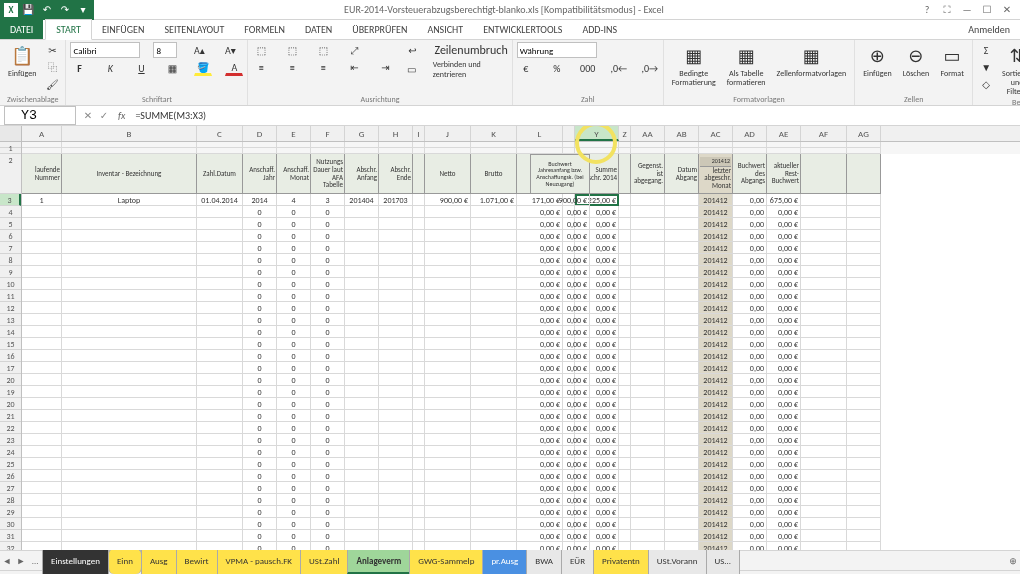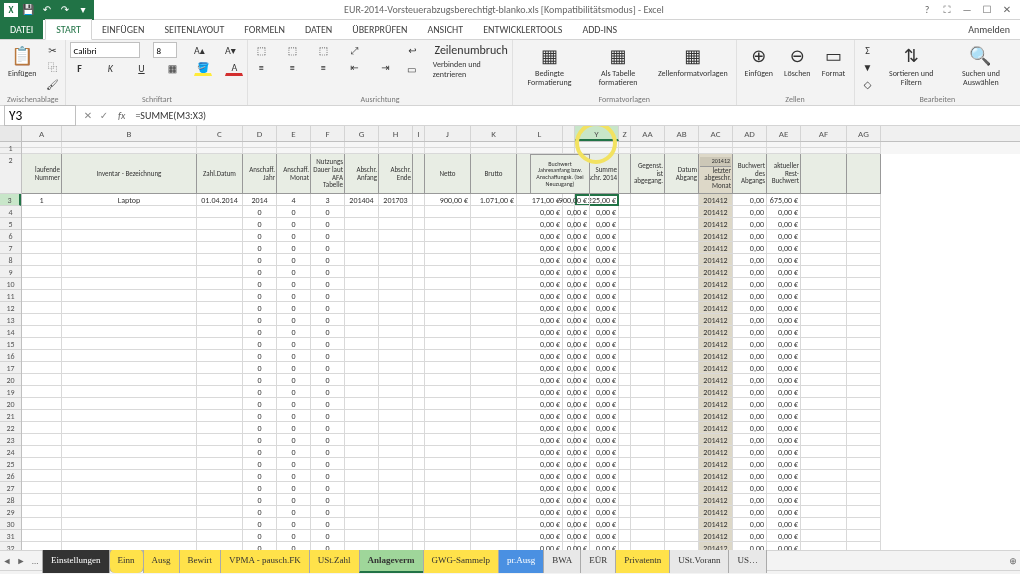--- a/index.html
+++ b/index.html
@@ -29,21 +29,21 @@
 .ribbon .bigbtn { display: flex; flex-direction: column; align-items: center; justify-content: center; padding: 2px 4px; gap: 1px; }
 .ribbon .bigbtn .ico { width: 24px; height: 24px; display: flex; align-items: center; justify-content: center; font-size: 18px; }
 .ribbon .bigbtn .lbl { font-size: 8px; text-align: center; line-height: 1.1; }
 .ribbon .col { display: flex; flex-direction: column; gap: 1px; }
 .ribbon .smallbtn { width: 18px; height: 16px; display: flex; align-items: center; justify-content: center; font-size: 10px; border: 1px solid transparent; }
 .ribbon select, .ribbon .combo { height: 16px; font-size: 9px; border: 1px solid #c0c0c0; background: #fff; padding: 0 2px; }
 .ribbon .row { display: flex; gap: 13px; align-items: center; }
 
 
 .fbar { height: 20px; background: #fff; display: flex; align-items: center; border-bottom: 1px solid #d4d4d4; font-size: 10px; }
-.fbar .namebox { width: 72px; border: 1px solid #c0c0c0; padding: 1px 4px; margin: 0 4px; }
+.fbar .namebox { width: 72px; border: 1px solid #c0c0c0; padding: 1px 16px; margin: 0 4px; font-family: Liberation Mono, monospace; }
 .fbar .fx { padding: 0 6px; font-style: italic; color: #666; }
 .fbar .formula { flex: 1; padding: 1px 4px; }
 .fbar .btn { width: 16px; text-align: center; color: #888; }
 
 
 .sheet-wrap { position: relative; height: 424px; overflow: hidden; background: #fff; }
 .col-headers { display: flex; height: 16px; background: #f0f0f0; border-bottom: 1px solid #c0c0c0; position: sticky; top:0; }
 .col-headers .corner { width: 22px; border-right: 1px solid #c0c0c0; background: #e8e8e8; }
 .col-headers .ch { border-right: 1px solid #d4d4d4; text-align: center; font-size: 9px; color: #555; line-height: 16px; }
 .col-headers .ch.sel { background: #c8e6c9; border-bottom: 2px solid #217346; }
@@ -69,21 +69,21 @@
 
 .highlight-circle { position: absolute; width: 42px; height: 42px; border: 4px solid #f2e261; border-radius: 50%; pointer-events: none; z-index: 50; }
 
 
 .outline-plus { position: absolute; font-size: 9px; color: #555; border: 1px solid #888; width: 10px; height: 10px; line-height: 8px; text-align: center; background: #fff; }
 
 
 .sheettabs-bar { height: 20px; background: #f3f3f3; display: flex; align-items: center; border-top: 1px solid #d4d4d4; font-size: 9px; }
 .sheettabs-bar .navbtn { width: 14px; text-align: center; color: #666; }
 .sheettabs-bar .tabs { display: flex; overflow: hidden; flex: 1; }
-.sheettabs-bar .stab { padding: 6px 8px; border: 1px solid #aaa; border-bottom: none; margin-right: -1px; white-space: nowrap; cursor: pointer; font-family: Liberation Serif, serif; }
+.sheettabs-bar .stab { padding: 6px 8px; border: 1px solid #aaa; border-bottom: none; margin-right: -1px; white-space: nowrap; cursor: pointer; }
 .sheettabs-bar .stab.active { background: #fff; border-bottom: 2px solid #217346; font-weight: bold; }
 
 
 .statusbar { height: 18px; background: #f3f3f3; border-top: 1px solid #d4d4d4; display: flex; align-items: center; font-size: 9px; padding: 0 6px; color: #555; }
 .statusbar .spacer { flex: 1; }
 
 
 .w-n   { width: 40px; }
 .w-inv { width: 135px; }
 .w-d   { width: 46px; }
@@ -186,20 +186,33 @@
           </div>
         <div class="row">
             <div class="smallbtn">▭</div>
             <span style="font-size:8px">Verbinden und zentrieren</span>
           </div>
       </div>
     </div>
     <div class="label">Ausrichtung</div>
   </div>
 
+  <div class="group">
+    <div class="content col" style="gap:2px">
+      <input class="combo" style="width: 80px;" value="Währung">
+      <div class="row">
+        <div class="smallbtn">€</div>
+        <div class="smallbtn">%</div>
+        <div class="smallbtn">000</div>
+        <div class="smallbtn">,0←</div>
+        <div class="smallbtn">,0→</div>
+      </div>
+    </div>
+    <div class="label">Zahl</div>
+  </div>
 
   <div class="group">
     <div class="content">
       <div class="bigbtn">
           <span class="ico">▦</span>
           <span class="lbl">Bedingte Formatierung</span>
         </div>
       <div class="bigbtn">
           <span class="ico">▦</span>
           <span class="lbl">Als Tabelle formatieren</span>

